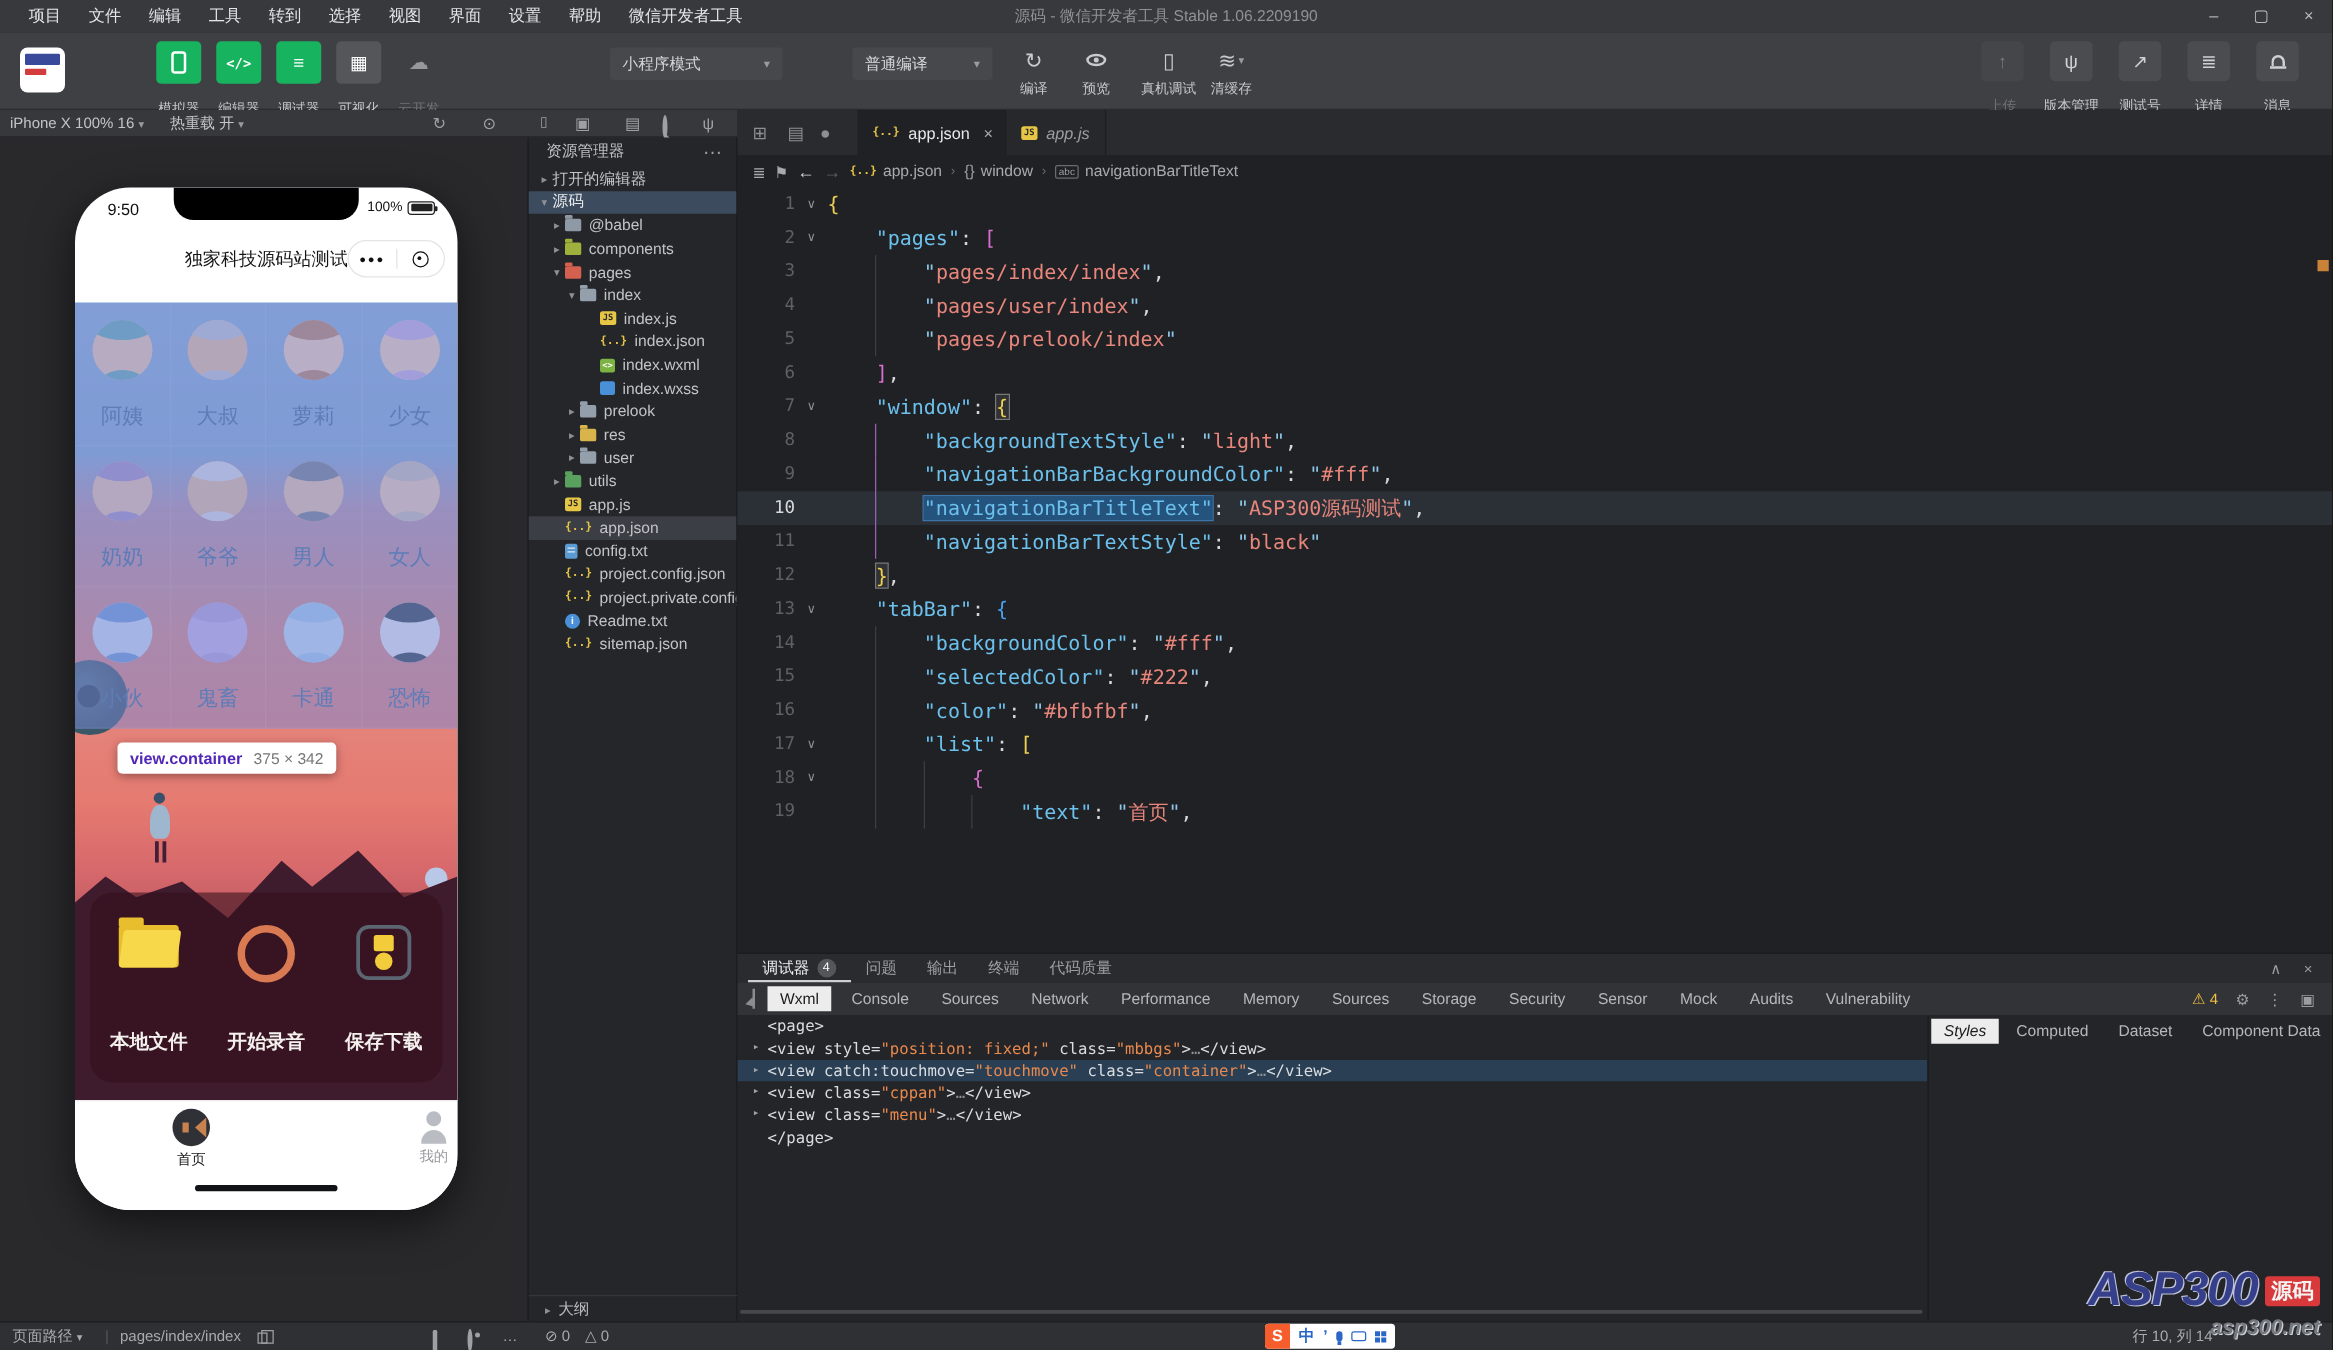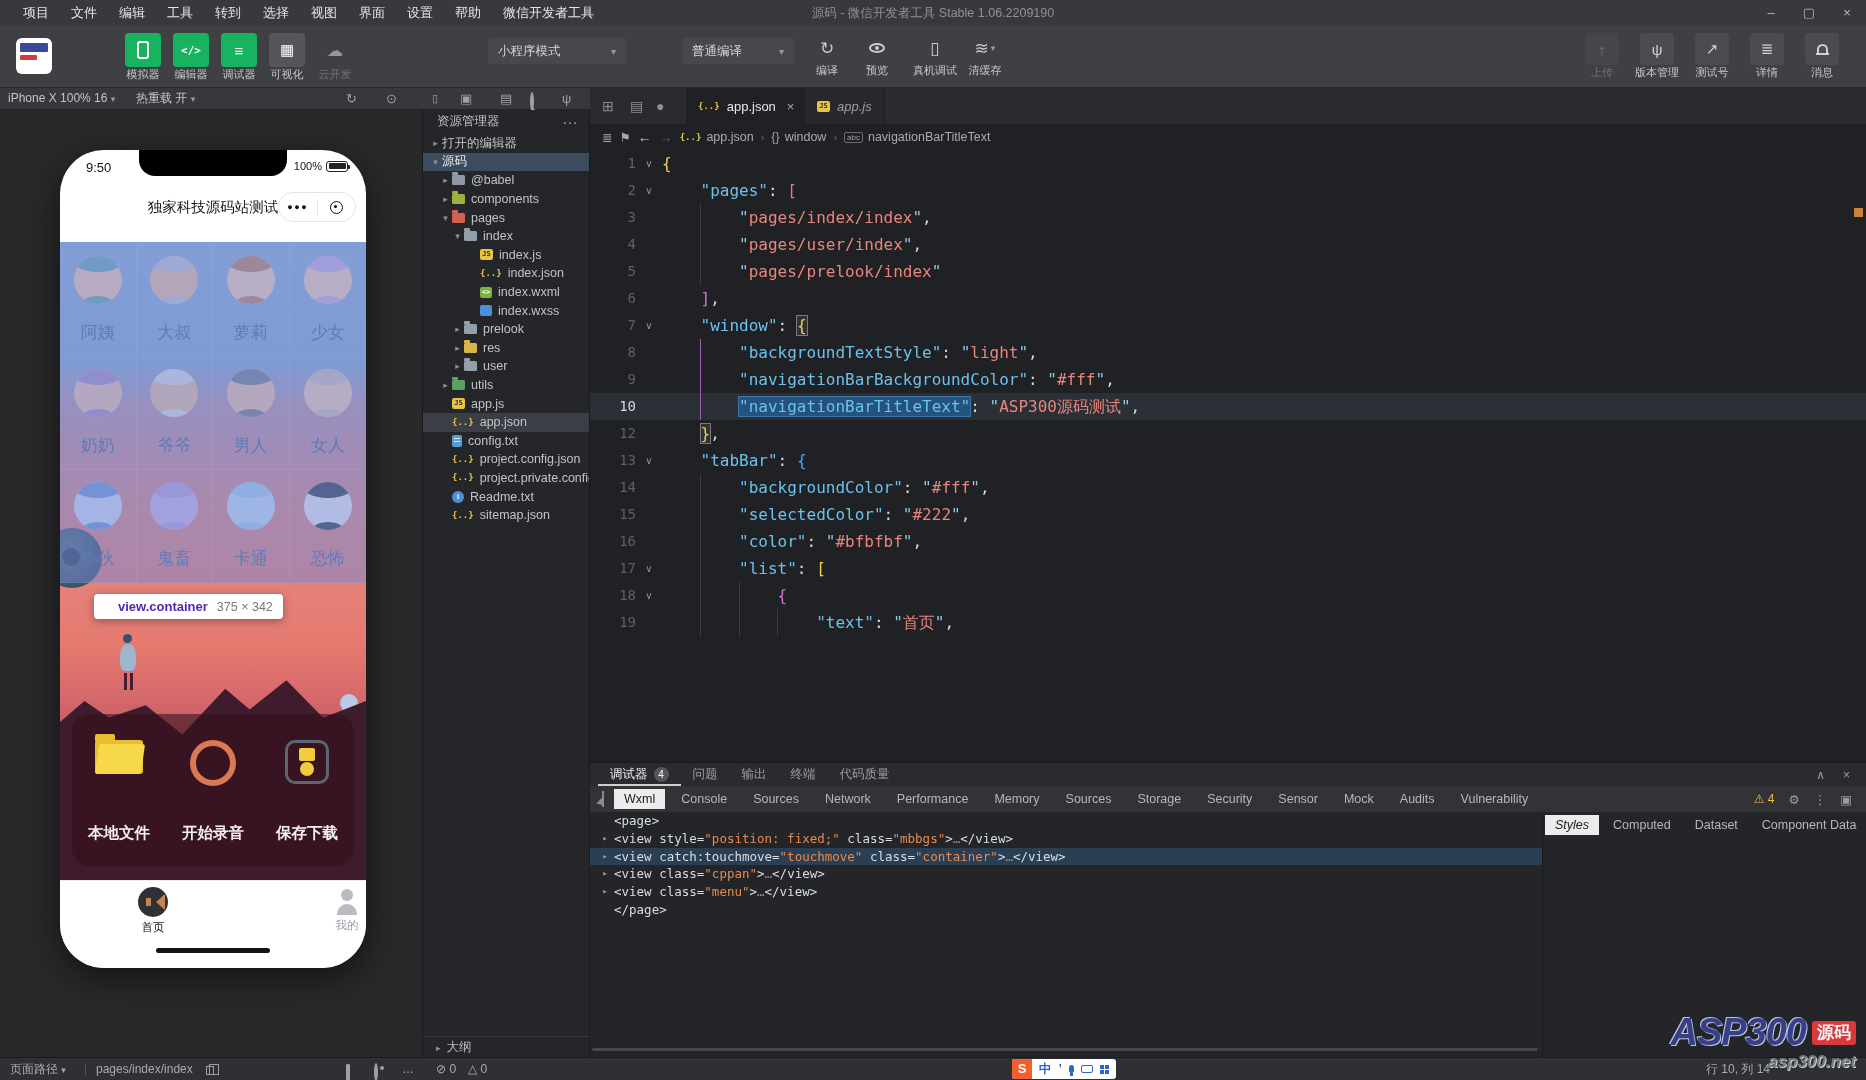--- a/index.html
+++ b/index.html
@@ -16,21 +16,21 @@
   
   #toolbar{position:absolute;left:0;top:26px;width:1866px;height:62px;background:#3f4044;border-bottom:1px solid #2a2b2e;}
   #app-logo{position:absolute;left:16px;top:12px;width:36px;height:36px;background:#fff;border-radius:6px;overflow:hidden;padding:5px 4px;}
   #app-logo .l1{height:9px;background:#3a4a9a;border-radius:1px;}
   #app-logo .l2{margin-top:3px;height:5px;width:60%;background:#d23c3c;border-radius:1px;}
   .tbtn-wrap{position:absolute;top:7px;width:46px;text-align:center;}
   .tbtn{width:36px;height:34px;margin:0 auto;border-radius:4px;display:flex;align-items:center;justify-content:center;}
   .tbtn.green{background:#17b35f;}
   .tbtn.dark{background:#55565a;}
   .tbtn.disabled{background:transparent;}
-  .tblabel{margin-top:0;font-size:11px;color:#c6c7c9;white-space:nowrap;}
+  .tblabel{margin-top:12px;font-size:11px;color:#c6c7c9;white-space:nowrap;}
   .tblabel.dim{color:#717276;}
   .dd{position:absolute;top:12px;height:26px;background:#47484c;border-radius:3px;color:#d6d7d9;font-size:12.5px;display:flex;align-items:center;padding:0 10px;}
   .dd .caret{margin-left:auto;color:#9a9b9e;font-size:10px;padding-left:10px;}
   .act-wrap{position:absolute;top:10px;text-align:center;color:#c9cacc;}
   .act-ic{height:24px;display:flex;align-items:center;justify-content:center;font-size:17px;}
   .act-lb{margin-top:3px;font-size:11px;color:#c6c7c9;white-space:nowrap;}
   .rbtn-wrap{position:absolute;top:7px;width:52px;text-align:center;}
   .rbtn{width:34px;height:32px;margin:0 auto;border-radius:4px;background:#4b4c50;display:flex;align-items:center;justify-content:center;color:#cfd0d3;font-size:15px;}
   .rbtn.dim{color:#77787c;background:#454649;}
   
@@ -83,21 +83,21 @@
   .disc::after{content:"";position:absolute;left:20px;top:20px;width:18px;height:18px;border-radius:50%;background:#2b4456;}
   .pgrid{position:absolute;left:0;top:2px;width:100%;height:339px;display:flex;flex-wrap:wrap;z-index:2;}
   .gcell{width:25%;height:113px;position:relative;border-right:1px solid rgba(255,255,255,.12);border-bottom:1px solid rgba(255,255,255,.12);}
   .gcell:nth-child(4n){border-right:none;}
   .av{position:absolute;left:50%;top:12px;margin-left:-24px;width:48px;height:48px;border-radius:50%;background:var(--c2);overflow:hidden;}
   .av::before{content:"";position:absolute;left:-5px;right:-5px;top:-16px;height:32px;border-radius:50%;background:var(--c1);}
   .av::after{content:"";position:absolute;left:7px;right:7px;bottom:-11px;height:19px;border-radius:50% 50% 0 0;background:var(--c1);}
   .glabel{position:absolute;left:0;right:0;bottom:12px;text-align:center;font-size:17px;color:#41719c;}
   .hl-overlay{position:absolute;left:0;top:0;width:100%;height:341px;background:rgba(121,136,212,.5);z-index:3;pointer-events:none;}
   .tip{position:absolute;left:34px;top:352px;background:#fff;border-radius:4px;box-shadow:0 2px 8px rgba(0,0,0,.35);padding:5px 10px;display:flex;align-items:center;gap:9px;z-index:5;white-space:nowrap;}
-  .tip b{color:#5227b8;font-size:13px;margin-left:14px;}
+  .tip b{color:#5227b8;font-size:13px;}
   .tip span{color:#777;font-size:12.5px;}
   .actpanel{position:absolute;left:12px;right:12px;top:472px;height:152px;background:rgba(52,16,28,.58);border-radius:18px;display:flex;z-index:2;}
   .acol{flex:1;position:relative;text-align:center;}
   .acol .albl{position:absolute;left:0;right:0;bottom:22px;color:#f3f0ee;font-size:15.5px;font-weight:600;}
   .aic{position:absolute;left:50%;top:26px;transform:translateX(-50%);}
   .i-folder{width:48px;height:34px;background:#e9be2e;border-radius:3px;position:relative;}
   .i-folder::before{content:"";position:absolute;left:0;top:-6px;width:20px;height:7px;background:#e9be2e;border-radius:2px 2px 0 0;}
   .i-folder::after{content:"";position:absolute;left:2px;top:4px;width:46px;height:30px;background:#f7d84a;border-radius:3px;transform:skewX(-8deg);}
   .i-record{width:46px;height:46px;border:6px solid #d97a53;border-radius:50%;}
   .i-save{width:44px;height:44px;border:3px solid #5c6673;border-radius:10px;position:relative;}
@@ -699,20 +699,25 @@
         <span class="cln">9</span>
         <span class="cfa"></span>
         <span class="cct gp"><span>        </span><span class="ck">"navigationBarBackgroundColor"</span><span class="cp">:</span><span> </span><span class="cq">"</span><span class="cs">#fff</span><span class="cq">"</span><span class="cp">,</span></span>
       </div>
       <div class="cl cur">
         <span class="cln">10</span>
         <span class="cfa"></span>
         <span class="cct gp"><span>        </span><span class="ck sel">"navigationBarTitleText"</span><span class="cp">:</span><span> </span><span class="cq">"</span><span class="cs">ASP300源码测试</span><span class="cq">"</span><span class="cp">,</span></span>
       </div>
       <div class="cl">
+        <span class="cln">11</span>
+        <span class="cfa"></span>
+        <span class="cct gp"><span>        </span><span class="ck">"navigationBarTextStyle"</span><span class="cp">:</span><span> </span><span class="cq">"</span><span class="cs">black</span><span class="cq">"</span></span>
+      </div>
+      <div class="cl">
         <span class="cln">12</span>
         <span class="cfa"></span>
         <span class="cct"><span>    </span><span class="b1 bm">}</span><span class="cp">,</span></span>
       </div>
       <div class="cl">
         <span class="cln">13</span>
         <span class="cfa">∨</span>
         <span class="cct"><span>    </span><span class="ck">"tabBar"</span><span class="cp">:</span><span> </span><span class="b3">{</span></span>
       </div>
       <div class="cl">

